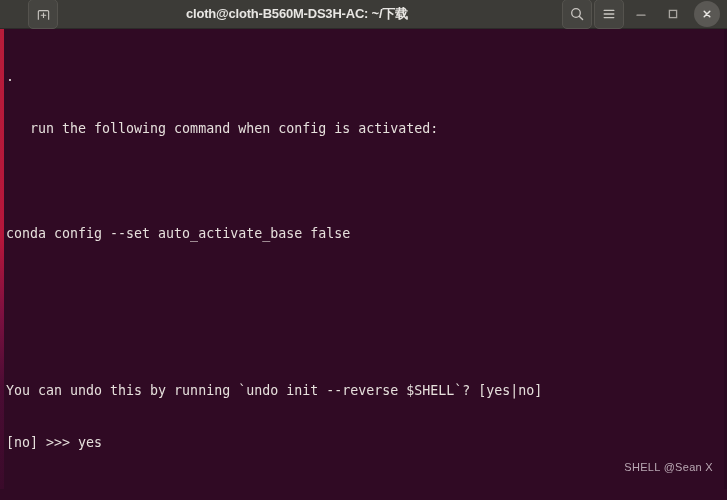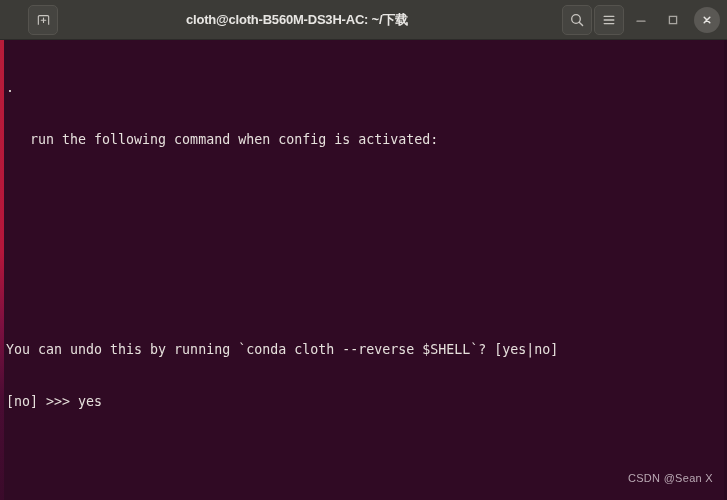--- a/index.html
+++ b/index.html
@@ -14,21 +14,21 @@
   #app {
     position: relative;
     width: 727px; height: 500px;
     background: #300a24;
     overflow: hidden;
   }
 
   
   .titlebar {
     position: relative;
-    height: 40px;
+    height: 29px;
     background: #3c3b37;
     display: flex;
     align-items: center;
     box-sizing: border-box;
     padding: 0 4px 0 6px;
     border-bottom: 1px solid #2c2b29;
   }
   .tb-left { display: flex; align-items: center; flex: 0 0 auto; }
   .tb-center {
     flex: 1 1 auto;
@@ -186,23 +186,24 @@
   </div>
 
   <div class="term">
     <div class="left-stripe"></div>
     <div class="right-stripe"></div>
 
     <div class="lines">
       <div class="ln">.</div>
       <div class="ln">   run the following command when config is activated:</div>
       <div class="ln blank"></div>
+      <div class="ln">conda config --set auto_activate_base false</div>
       <div class="ln blank"></div>
       <div class="ln blank"></div>
-      <div class="ln">You can undo this by running `conda cloth --reverse $SHELL`? [yes|no]</div>
+      <div class="ln">You can undo this by running `undo init --reverse $SHELL`? [yes|no]</div>
       <div class="ln">[no] &gt;&gt;&gt; yes</div>
       
       
       
       
       
       
       
       
       
@@ -211,16 +212,16 @@
       
       
       
       
       
       
 
       
     </div>
 
-    <div class="watermark">CSDN @Sean X</div>
+    <div class="watermark">SHELL @Sean X</div>
   </div>
 
 </div>
 
 </body></html>

